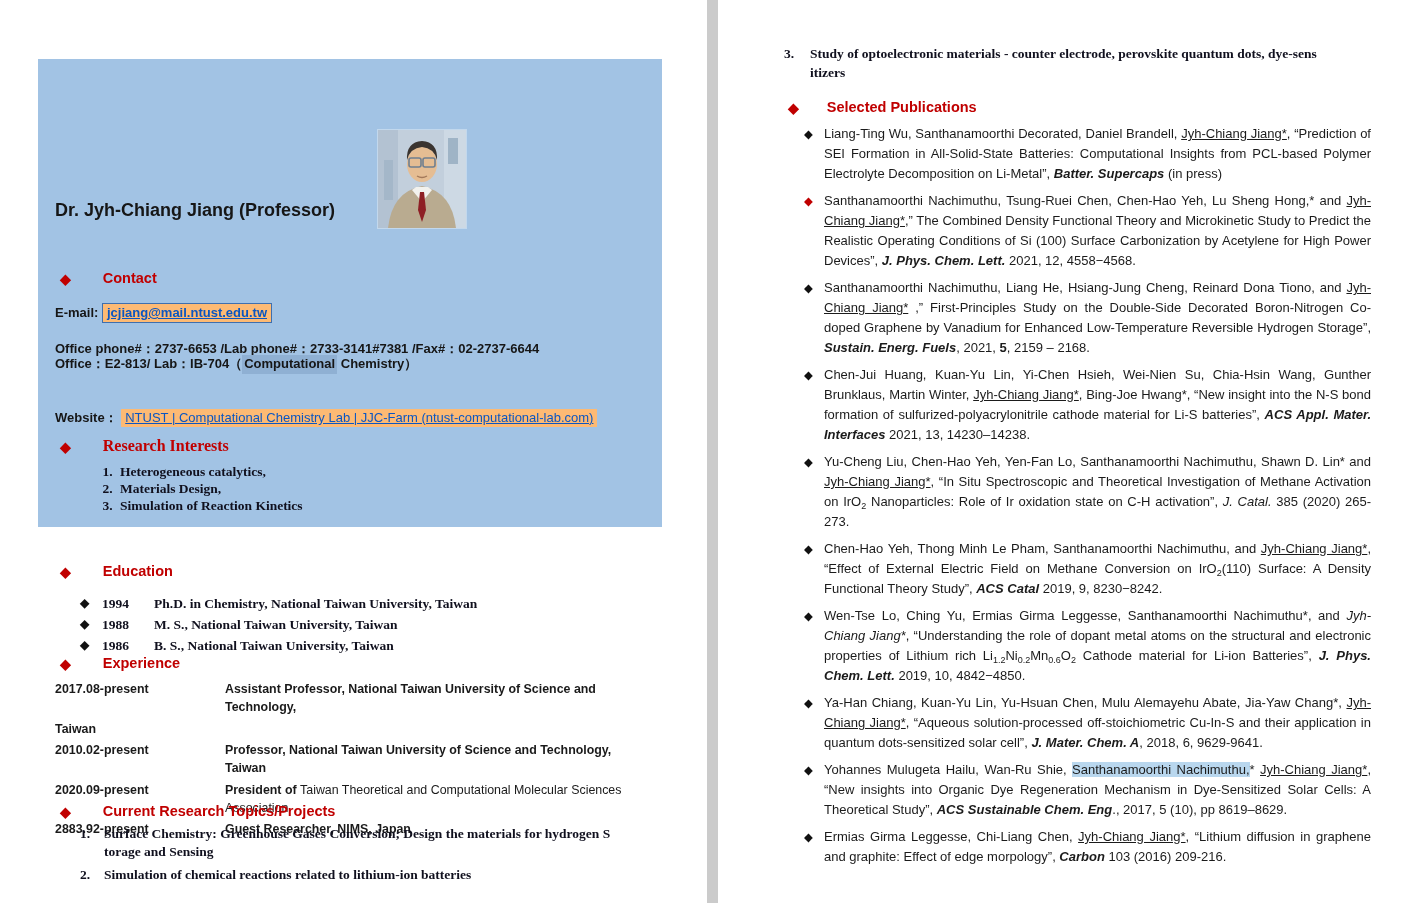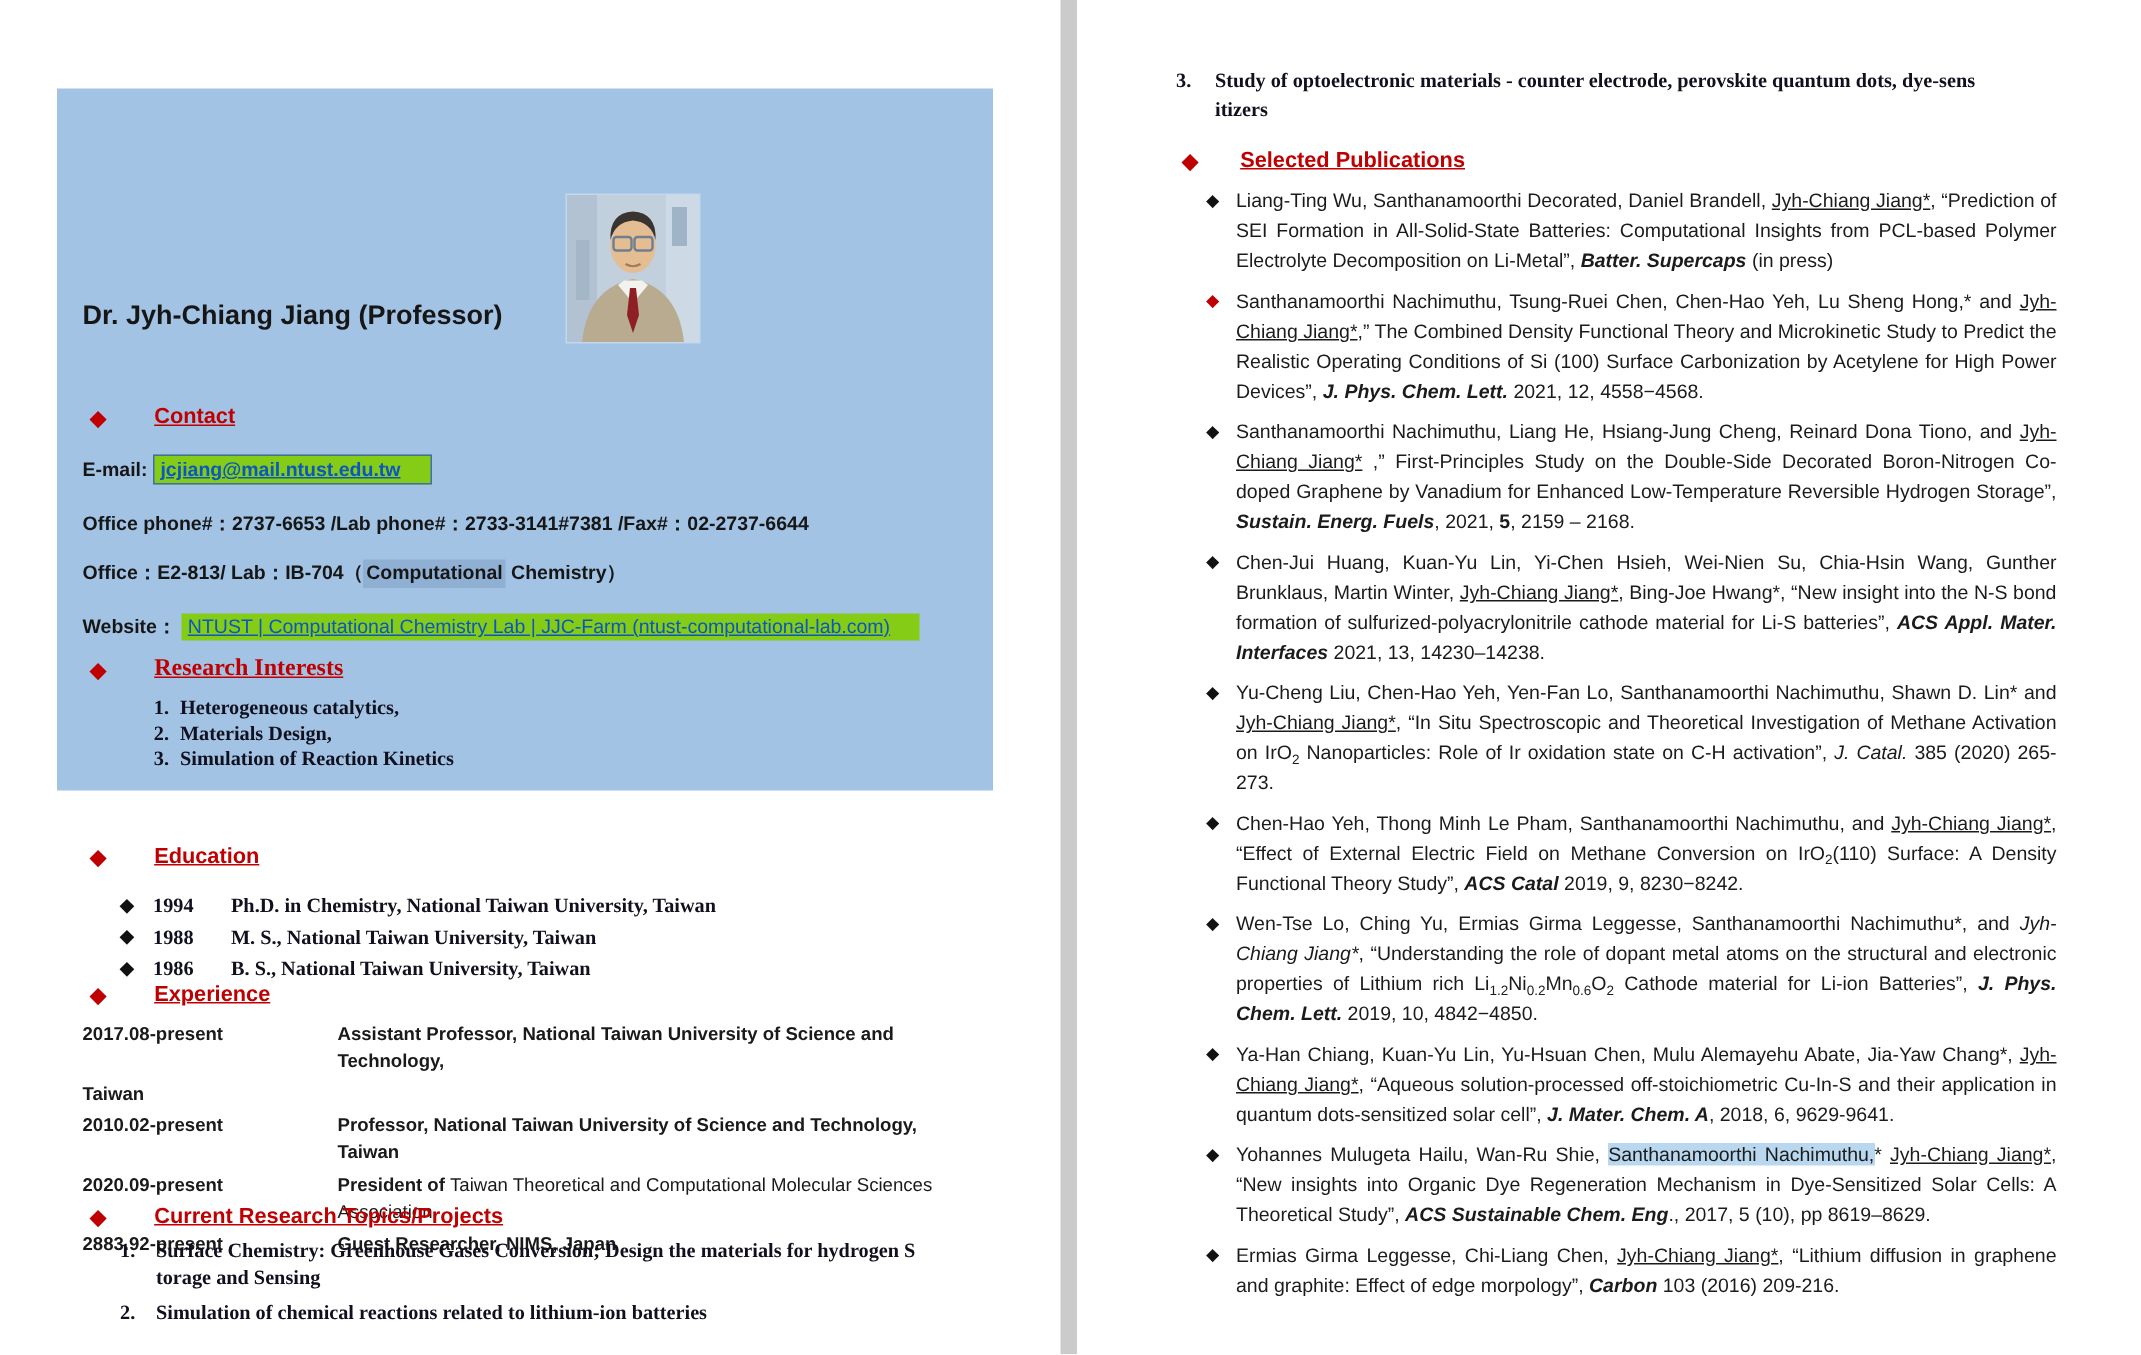--- a/index.html
+++ b/index.html
@@ -12,31 +12,31 @@
 
   
   .blue-box{position:absolute;left:38px;top:45px;width:624px;height:468px;background:#a2c3e4;}
   .photo{position:absolute;left:340px;top:71px;width:88px;height:98px;overflow:hidden;
          box-shadow:0 0 0 1px rgba(255,255,255,.35);}
   .name{position:absolute;left:17px;top:141px;margin:0;font-size:18px;font-weight:700;color:#161616;}
 
   .sec-head{display:flex;align-items:baseline;color:#c00000;font-weight:700;}
   .sec-head .dm{font-size:14px;line-height:1;transform:translateY(1px);}
   .sec-head .dm.red{color:#c00000;}
-  .sec-head .lbl{margin-left:32px;font-size:14.5px;text-decoration:underline;}
+  .sec-head .lbl{margin-left:32px;font-size:14.5px;}
   .head-contact{position:absolute;left:22px;top:211px;}
   .head-ri{position:absolute;left:22px;top:378px;font-family:"Liberation Serif",serif;}
   .head-ri .lbl{font-size:16px;}
 
   .contact-line{position:absolute;left:17px;font-size:13px;font-weight:700;color:#161616;white-space:nowrap;}
   .line-email{top:246px;}
   .line-phone{top:281px;}
-  .line-office{top:314px;}
+  .line-office{top:296px;}
   .line-website{top:350px;}
-  .hl-box{background:#84cc16;padding:1px 20px 2px 4px;}
+  .hl-box{background:#fdba74;padding:1px 4px 2px 4px;}
   .seg-hl{background:#8fb0d3;padding:1px 2px 3px 2px;}
   a.link{color:#0a56c2;text-decoration:underline;cursor:pointer;}
   .email-link{border:1px solid #3f6fae;font-weight:700;}
   .website-link{font-weight:400;}
 
   #ri-list{position:absolute;left:60px;top:404px;margin:0;padding-left:18px;
            font-family:"Liberation Serif",serif;font-weight:700;font-size:13.5px;
            line-height:17px;color:#10101e;}
   #ri-list li{margin:0 0 0 0;padding-left:4px;}
 

